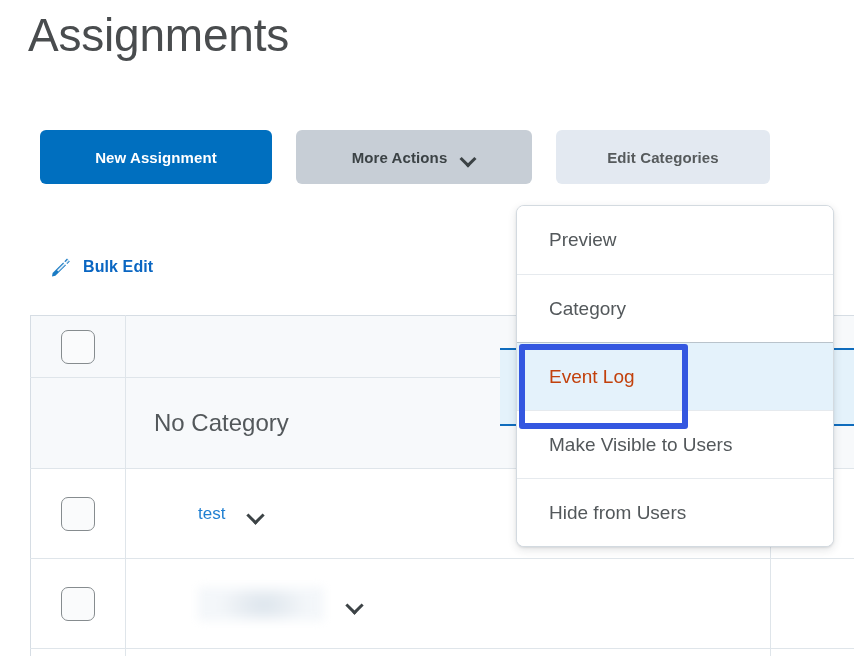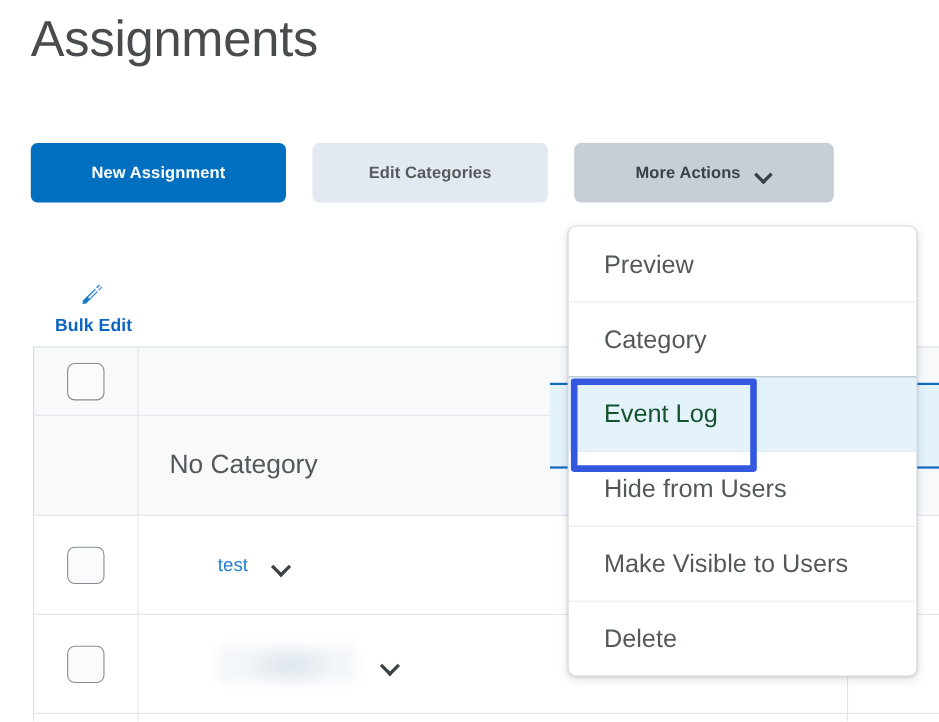--- a/index.html
+++ b/index.html
@@ -52,20 +52,21 @@
     font-family: "Liberation Sans", sans-serif;
     font-size: 15px;
     font-weight: 700;
     line-height: 1;
     cursor: pointer;
     display: inline-flex;
     align-items: center;
     justify-content: center;
     white-space: nowrap;
     padding: 0;
+    margin-left: 12px;
   }
   .btn-primary {
     width: 232px;
     height: 54px;
     background: #006fbf;
     color: #ffffff;
     letter-spacing: 0.1px;
   }
   .btn-secondary {
     width: 214px;
@@ -104,21 +105,20 @@
 
   
   .bulk-edit {
     position: absolute;
     left: 50px;
     top: 255px;
     display: flex;
     align-items: center;
     gap: 9px;
     cursor: pointer;
-    flex-direction: column;
   }
   .bulk-edit .label {
     font-size: 16px;
     font-weight: 700;
     color: #0a66c2;
     letter-spacing: 0.1px;
   }
   .pencil-icon {
     width: 24px;
     height: 24px;
@@ -250,31 +250,31 @@
     border: 1px solid #d3dae0;
     border-radius: 8px;
     box-shadow: 0 3px 9px rgba(35,45,55,0.13), 0 1px 2px rgba(35,45,55,0.10);
     overflow: hidden;
   }
   .menu-item {
     height: 68px;
     display: flex;
     align-items: center;
     padding-left: 32px;
-    font-size: 23px;
+    font-size: 19px;
     color: #53585b;
     border-top: 1px solid #e6eaee;
     box-sizing: border-box;
     cursor: pointer;
     background: #ffffff;
   }
   .menu-item:first-child { border-top: none; }
   .menu-item.is-active {
     background: #e4f2fb;
-    color: #14532d;
+    color: #c2410c;
     border-top-color: #b9c3cb;
   }
 
   
   .focus-box {
     position: absolute;
     left: 519px;
     top: 344px;
     width: 169px;
     height: 85px;
@@ -287,26 +287,26 @@
 </head>
 <body>
 
 <div id="stage">
 
   <div class="page-title">Assignments</div>
 
   <div class="btn-row">
     <button class="btn btn-primary">New Assignment</button>
 
-    <button class="btn btn-secondary">Edit Categories</button>
-
     <button class="btn btn-pressed">
       <span>More Actions</span>
       <span class="chev"></span>
     </button>
+
+    <button class="btn btn-secondary">Edit Categories</button>
   </div>
 
   <div class="bulk-edit">
     <svg class="pencil-icon" viewBox="0 0 24 24">
       <path d="M2.6 18.0 L13.2 7.4 L16.0 10.2 L5.4 20.8 L2.0 21.4 Z" fill="#1a7bc4"></path>
       <path d="M14.4 6.2 L17.0 3.6 L19.8 6.4 L17.2 9.0 Z" fill="#1a7bc4"></path>
       <path d="M7.0 15.2 L17.8 4.4 L19.2 5.8 L8.4 16.6 Z" fill="#ffffff" opacity="0.85"></path>
     </svg>
     <span class="label">Bulk Edit</span>
   </div>
@@ -368,20 +368,19 @@
       </tbody>
     </table>
   </div>
 
   <div class="row-highlight"></div>
 
   <div class="menu">
     <div class="menu-item">Preview</div>
     <div class="menu-item">Category</div>
     <div class="menu-item is-active">Event Log</div>
+    <div class="menu-item">Make Visible to Users</div>
     <div class="menu-item">Hide from Users</div>
-    <div class="menu-item">Make Visible to Users</div>
-    <div class="menu-item">Delete</div>
   </div>
 
   <div class="focus-box"></div>
 
 </div>
 
 </body></html>

